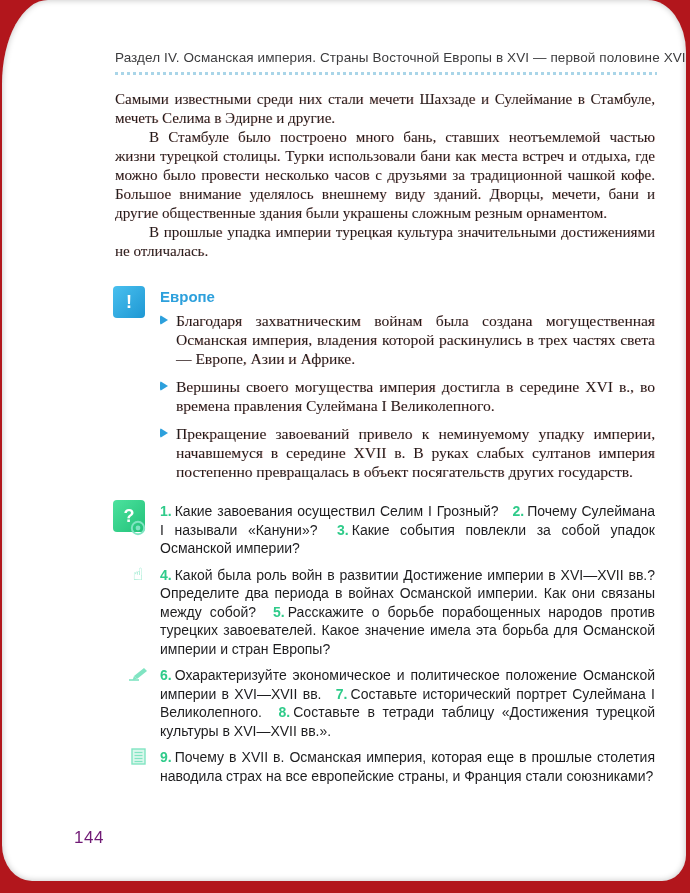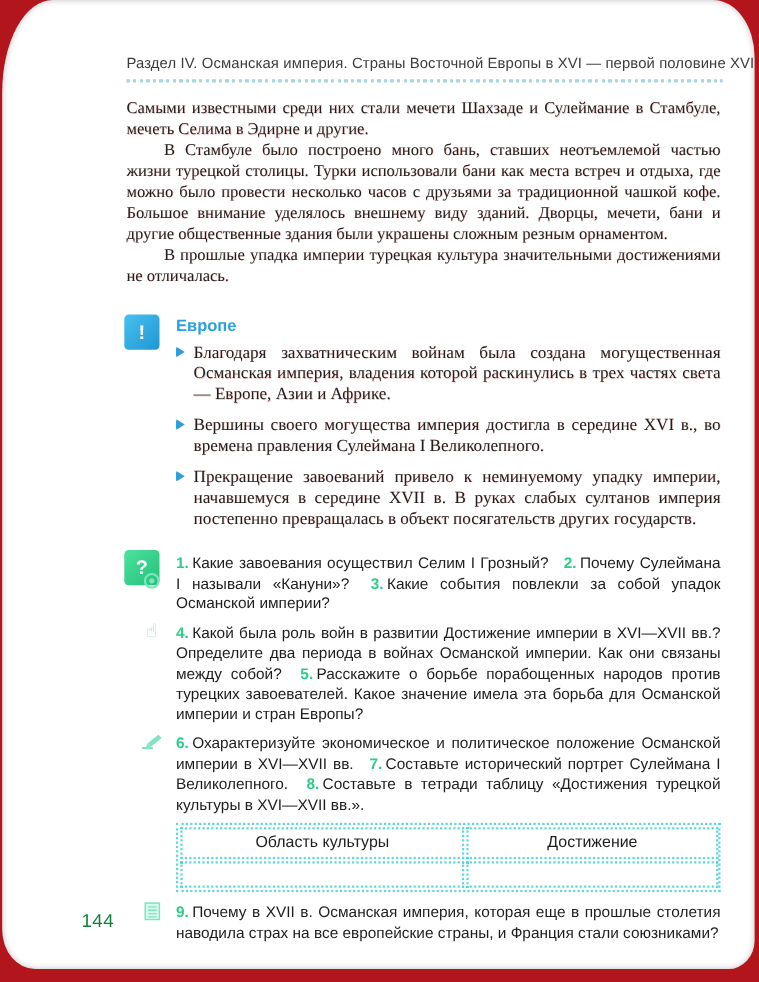--- a/index.html
+++ b/index.html
@@ -78,21 +78,21 @@
   }
   .t-grid { display:grid; grid-template-columns:53% 47%; gap:2px; }
   .t-cell { border:2px dotted #5cd8da; }
   .t-hcell {
     text-align:center; font-size:14.5px; color:#1d1d1f; padding:4px 0 5px 0;
   }
   .t-empty { height:20px; }
   
   .pagenum {
     position:absolute; left:72px; top:828px;
-    font-size:17px; color:#15803d; letter-spacing:.5px;
+    font-size:17px; color:#701a75; letter-spacing:.5px;
   }
 </style>
 </head>
 <body>
 
 <div class="page">
 
   <div class="runhead">Раздел IV. Османская империя. Страны Восточной Европы в XVI — первой половине XVIII в.</div>
   <div class="runhead-dots"></div>
 
@@ -156,28 +156,20 @@
           <line x1="1" y1="14" x2="11" y2="14" stroke="#80e4c2" stroke-width="1.6"></line>
         </svg>
       </span>
       <p class="q-par">
         <span class="qnum">6.</span><span>Охарактеризуйте экономическое и политическое положение Османской империи в XVI—XVII вв.</span><span class="qgap"></span>
         <span class="qnum">7.</span><span>Составьте исторический портрет Сулеймана I Великолепного.</span><span class="qgap"></span>
         <span class="qnum">8.</span><span>Составьте в тетради таблицу «Достижения турецкой культуры в XVI—XVII вв.».</span>
       </p>
     </div>
 
-    <div class="ach-table">
-      <div class="t-grid">
-        <div class="t-cell t-hcell">Область культуры</div>
-        <div class="t-cell t-hcell">Достижение</div>
-        <div class="t-cell t-empty"></div>
-        <div class="t-cell t-empty"></div>
-      </div>
-    </div>
 
     <div class="q-group">
       <span class="m-icon" style="top:0;">
         <svg width="15" height="17" viewBox="0 0 15 17">
           <rect x="1" y="1" width="13" height="15" fill="#d9f7ec" stroke="#80e4c2" stroke-width="1.4"></rect>
           <line x1="3.5" y1="4.5" x2="11.5" y2="4.5" stroke="#80e4c2" stroke-width="1.2"></line>
           <line x1="3.5" y1="7.5" x2="11.5" y2="7.5" stroke="#80e4c2" stroke-width="1.2"></line>
           <line x1="3.5" y1="10.5" x2="11.5" y2="10.5" stroke="#80e4c2" stroke-width="1.2"></line>
           <line x1="3.5" y1="13.5" x2="11.5" y2="13.5" stroke="#80e4c2" stroke-width="1.2"></line>
         </svg>

